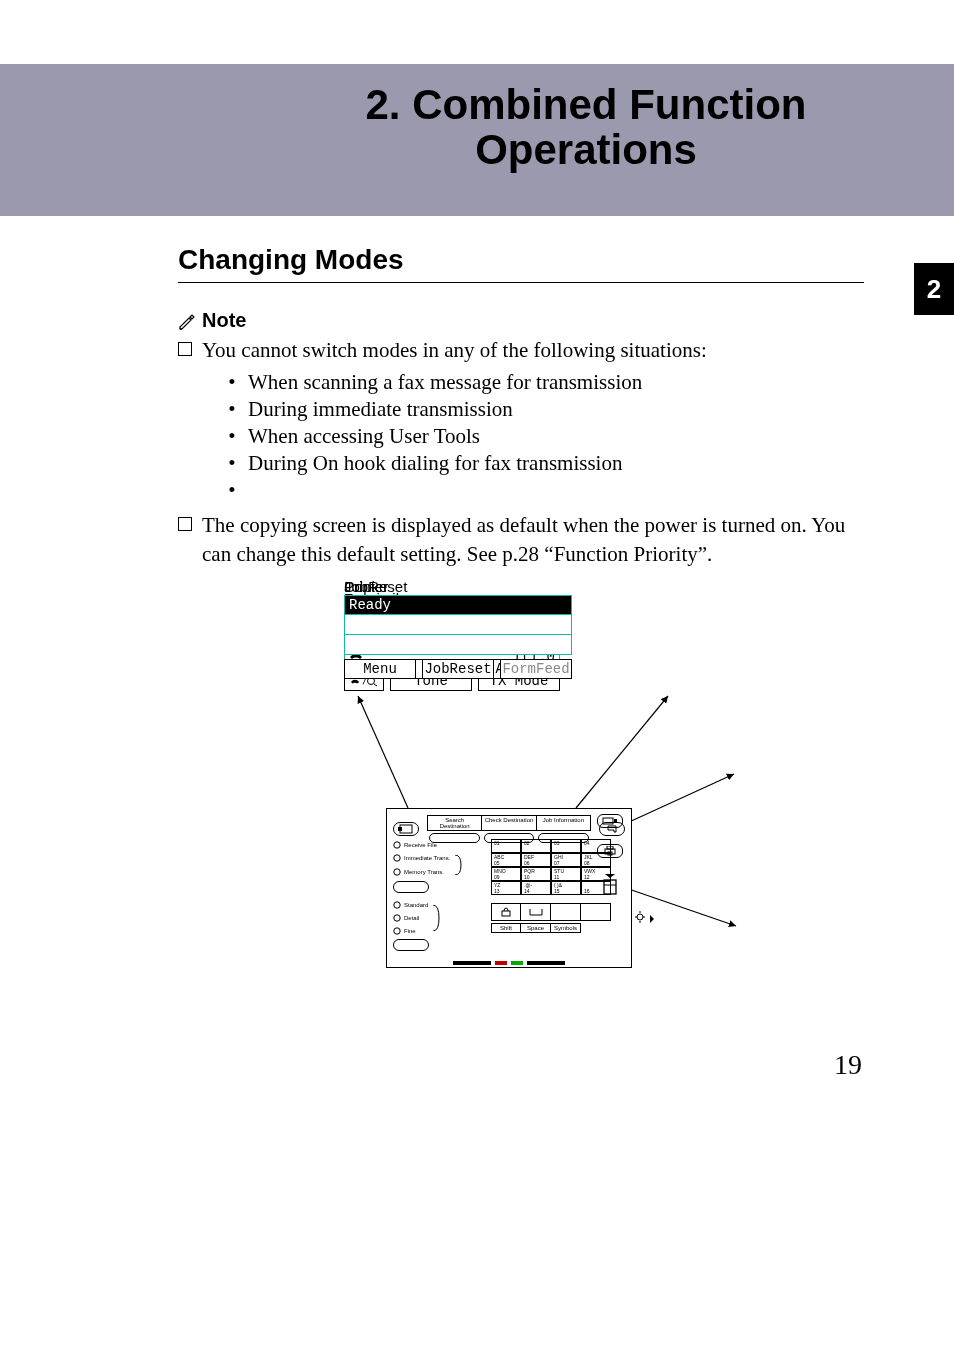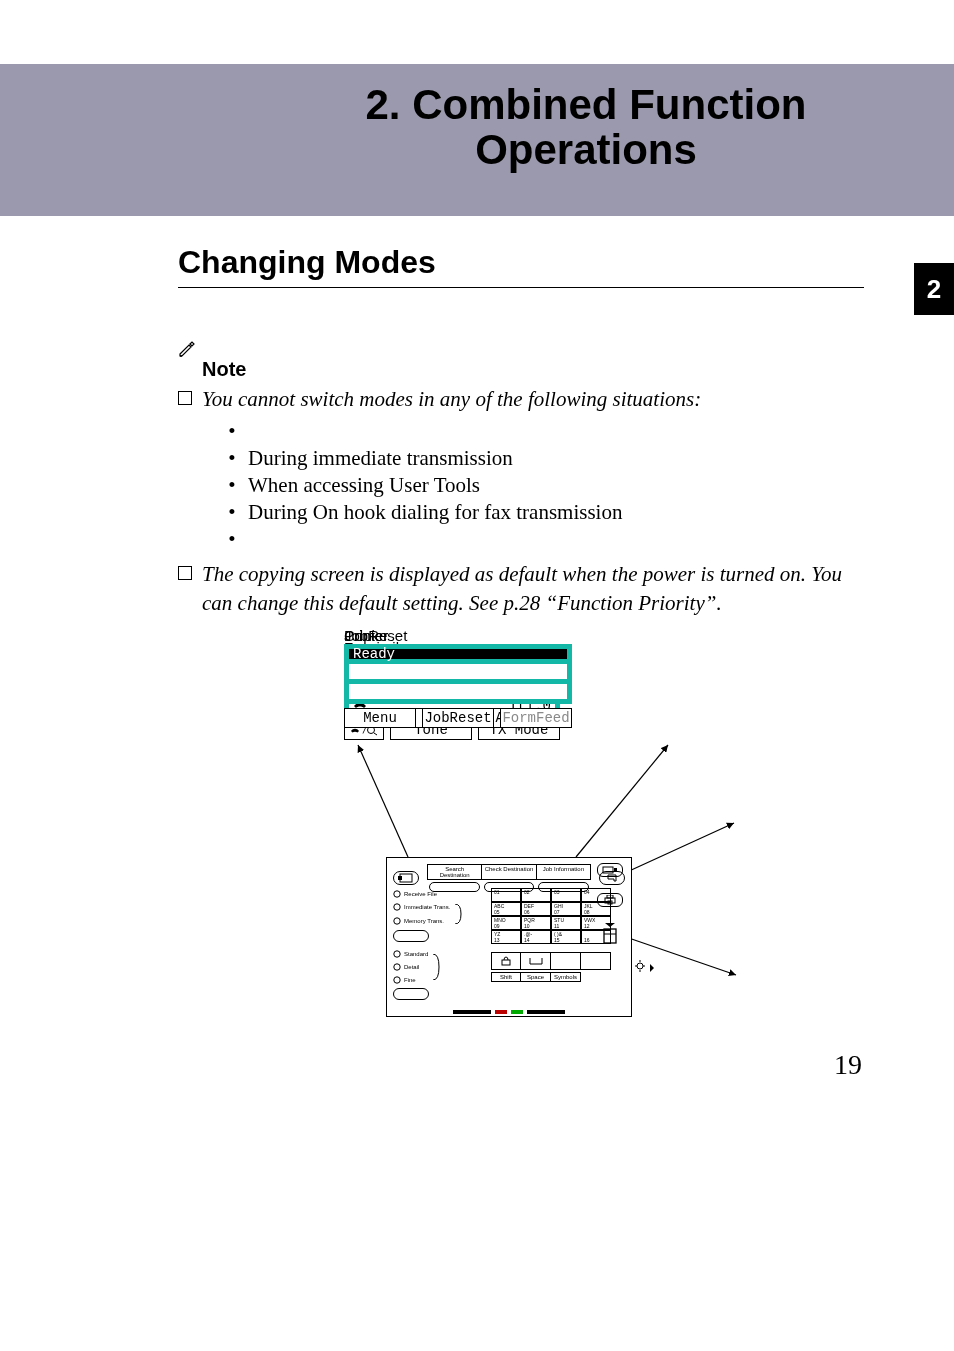--- a/index.html
+++ b/index.html
@@ -37,21 +37,21 @@
     white-space: pre-line;
   }
 
   
   .section {
     margin: 28px 90px 0 178px;
   }
   .section-title {
     font-family: "Arial Black", "Helvetica Neue", Arial, sans-serif;
     font-weight: 900;
-    font-size: 32px;
+    font-size: 28px;
     margin: 0 0 6px 0;
   }
   .section-rule {
     border-bottom: 1px solid #000;
     margin-bottom: 26px;
   }
 
   
   .note-head {
     display: flex;
@@ -61,39 +61,38 @@
     margin-top: 4px;
   }
   .note-head .icon {
     width: 18px;
     height: 18px;
   }
   .note-head .label {
     font-family: Arial, Helvetica, sans-serif;
     font-weight: bold;
     font-size: 20px;
-    margin-top: 44px;
   }
 
   
   .check-item {
     display: flex;
     align-items: flex-start;
     gap: 10px;
     margin: 2px 0 6px 0;
     font-size: 21px;
     line-height: 1.35;
   }
   .check-item svg.box {
     flex: none;
     width: 14px;
     height: 14px;
     margin-top: 6px;
   }
-  .check-item .body { flex: 1; font-style: italic; }
+  .check-item .body { flex: 1; }
 
   
   .sublist {
     margin: 4px 0 8px 48px;
   }
   .sub-item {
     display: flex;
     gap: 10px;
     margin: 2px 0;
   }
@@ -116,21 +115,21 @@
     color: #000;
   }
   .lcd {
     position: absolute;
     width: 216px;
     font-family: "Courier New", monospace;
     font-size: 14px;
     line-height: 1;
   }
   .lcd .row {
-    border: 5px solid #14b8a6;
+    border: 1px solid #14b8a6;
     height: 20px;
     display: flex;
     align-items: center;
     padding: 0 4px;
     background: #fff;
   }
   .lcd .row.inv {
     background: #000;
     color: #fff;
   }
@@ -311,20 +310,21 @@
       <rect x="0.5" y="0.5" width="13" height="13" fill="none" stroke="#000"></rect>
       <rect x="0.5" y="0.5" width="13" height="13" fill="none" stroke="#000"></rect>
       <path d="M1 1 L13 1 L1 13 Z" fill="#000" opacity="0"></path>
     </svg>
     <div class="body">You cannot switch modes in any of the following situations:</div>
   </div>
 
   <div class="sublist">
     <div class="sub-item">
       <span class="bullet">•</span>
+      <span>When scanning a fax message for transmission</span>
     </div>
     <div class="sub-item">
       <span class="bullet">•</span>
       <span>During immediate transmission</span>
     </div>
     <div class="sub-item">
       <span class="bullet">•</span>
       <span>When accessing User Tools</span>
     </div>
     <div class="sub-item">

